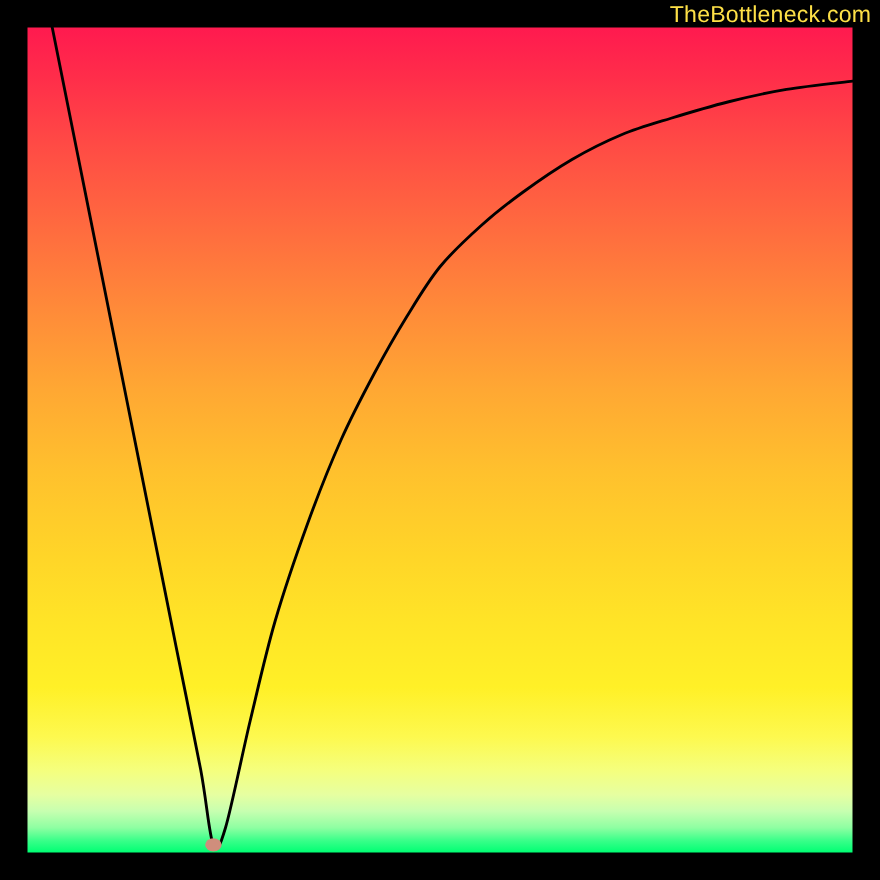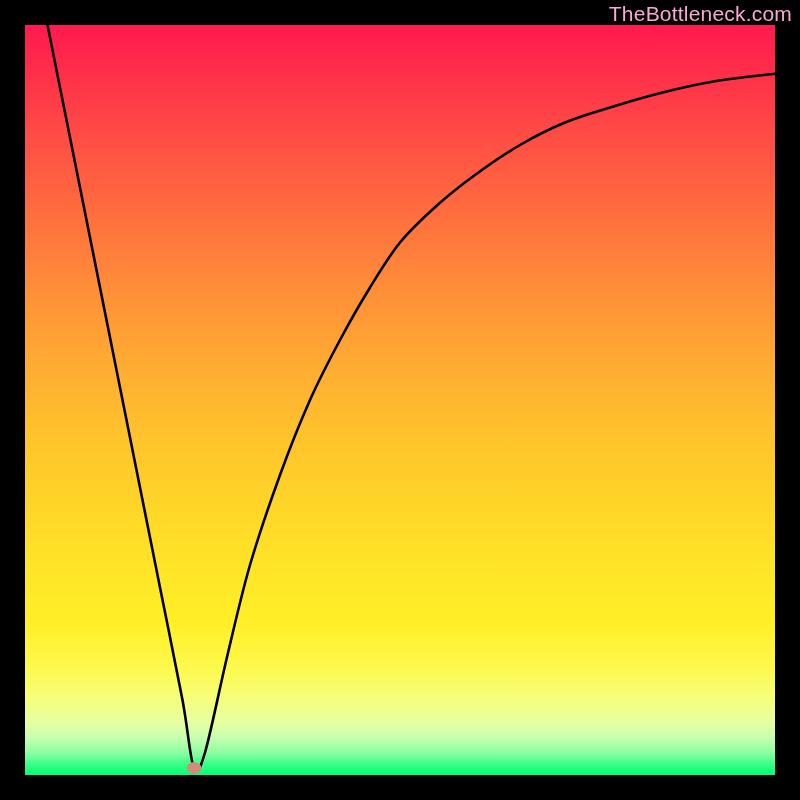--- a/index.html
+++ b/index.html
@@ -58,21 +58,21 @@
     width: 15px;
     height: 12px;
     border-radius: 50%;
     background: #cf8e7c;
     transform: translate(-50%, -50%);
   }
   .watermark {
     position: absolute;
     top: 2px;
     right: 8px;
-    color: #f9a8d4;
+    color: #fde047;
     font-size: 21px;
     font-weight: 500;
     letter-spacing: 0.2px;
   }
 </style>
 </head>
 <body>
 
 <div class="frame">
 

